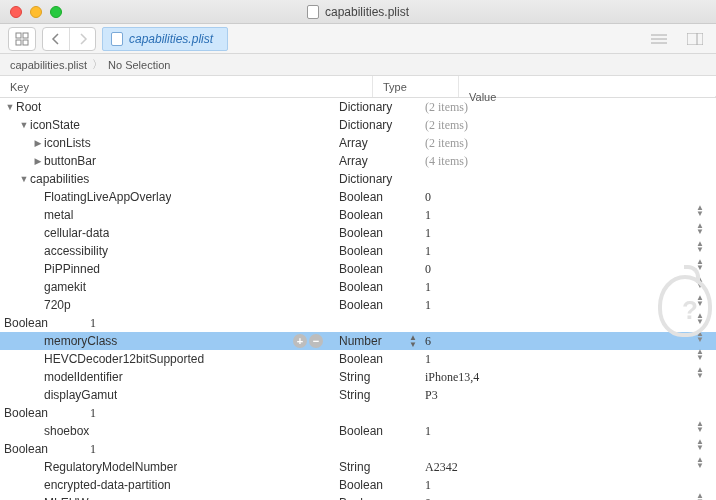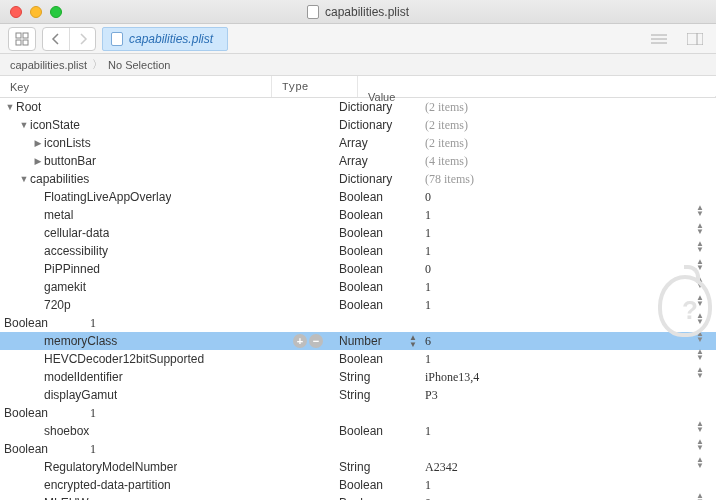--- a/index.html
+++ b/index.html
@@ -79,22 +79,22 @@
       height: 22px; display: flex;
       background: #fff;
       border-bottom: 1px solid #ddd;
       font-size: 11px; color: #555;
     }
     .columns > div {
       display: flex; align-items: center;
       padding: 0 10px;
       border-right: 1px solid #e6e6e6;
     }
-    .col-key { width: 272px; }
-    .col-type { width: 86px; font-family: Liberation Mono, monospace; }
+    .col-key { width: 373px; }
+    .col-type { width: 86px; }
     .col-value { flex: 1; border-right: none; margin-top: 20px; }
     .rows { height: calc(500px - 24px - 30px - 22px - 22px); overflow: hidden; }
     .row {
       height: 18px; display: flex; align-items: center;
       font-size: 12px; color: #333;
     }
     .row.selected { background: #9bcaf3; }
     .cell-key {
       width: 335px; display: flex; align-items: center;
       padding-right: 6px;
@@ -257,21 +257,20 @@
       <div class="cell-type"><span>Array</span></div>
       <div class="cell-value"><span class="value-muted">(4 items)</span></div>
     </div>
     <div class="row">
       <div class="cell-key">
         <span style="width: 18px; flex-shrink: 0;"></span>
         <span class="tri">▼</span>
         <span class="keytext">capabilities</span>
       </div>
       <div class="cell-type"><span>Dictionary</span></div>
-      <div class="cell-value"><span class="value-muted">(78 items)</span></div>
     </div>
     <div class="row">
       <div class="cell-key">
         <span style="width: 32px; flex-shrink: 0;"></span>
         <span class="tri none">▶</span>
         <span class="keytext">FloatingLiveAppOverlay</span>
       </div>
       <div class="cell-type"><span>Boolean</span></div>
       <div class="cell-value"><span>0</span><div class="stepper" style="position: absolute; right: 0px;">▲<br>▼</div></div>
     </div>

